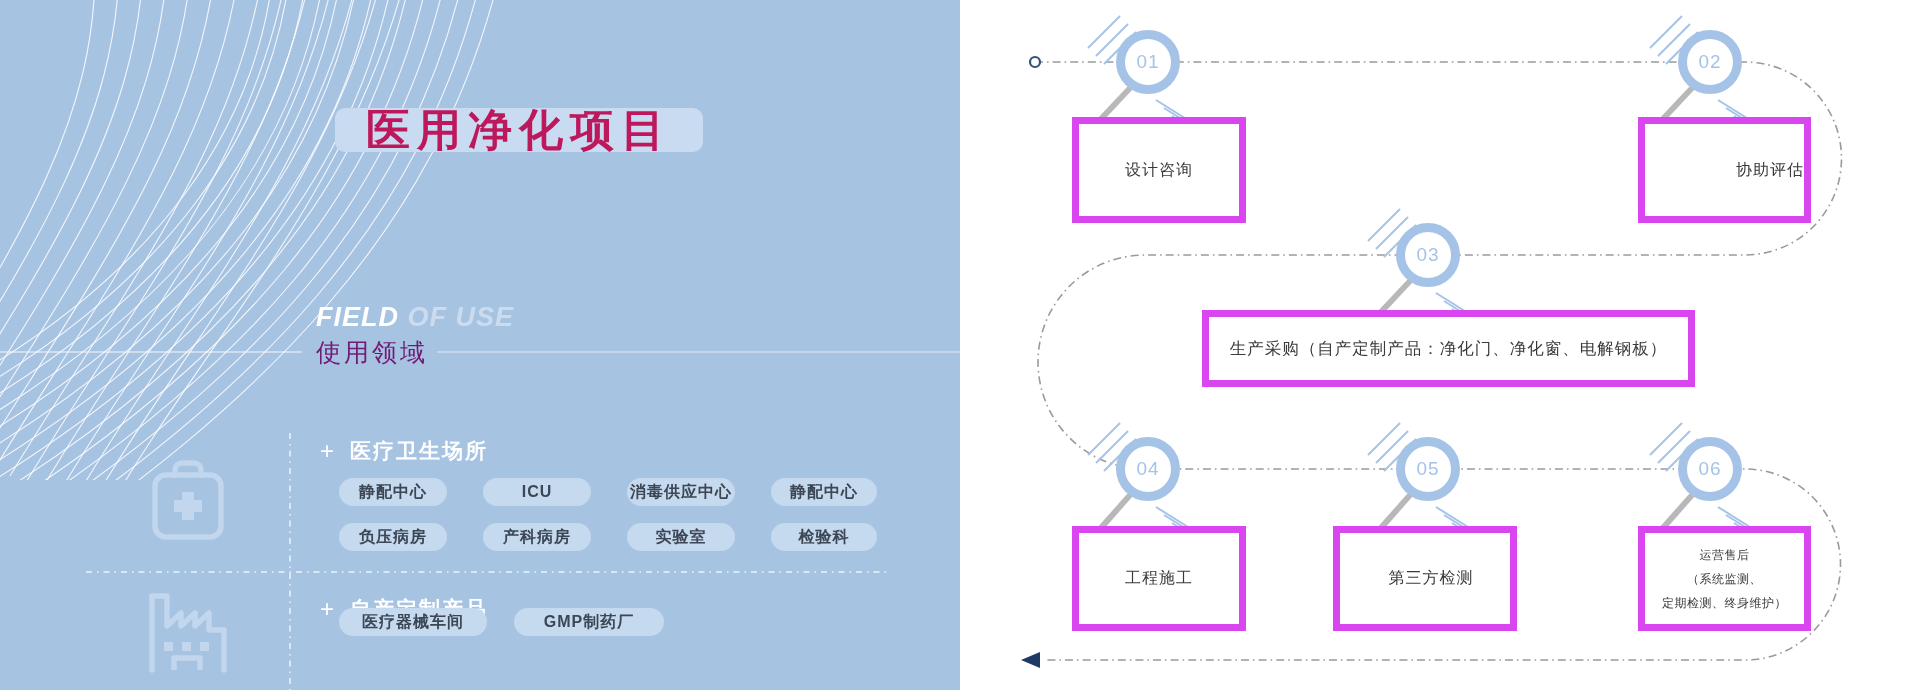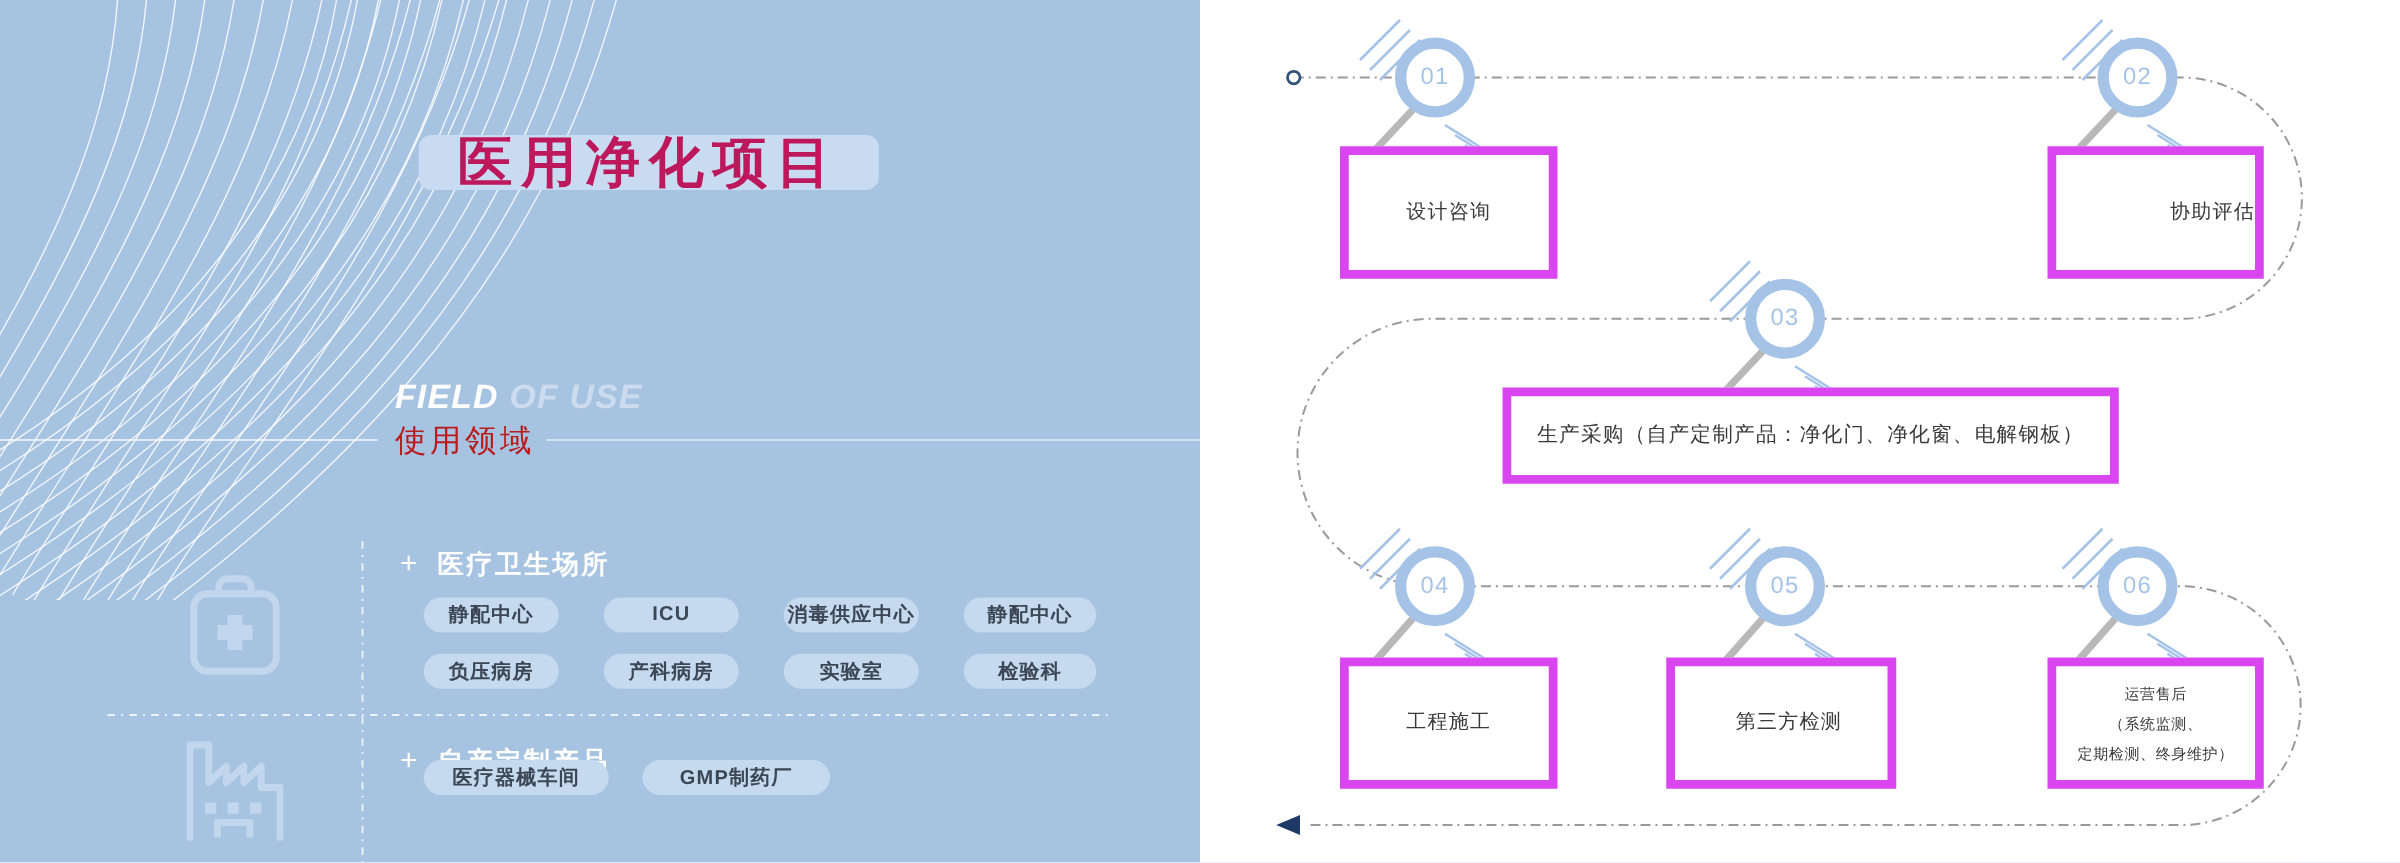--- a/index.html
+++ b/index.html
@@ -10,21 +10,21 @@
   .left-panel{position:absolute;left:0;top:0;width:960px;height:690px;background:#a7c3e2;overflow:hidden;}
   #mesh{position:absolute;left:0;top:0;}
 
   .title-box{position:absolute;left:335px;top:108px;width:368px;height:44px;
              background:#c9dbf1;border-radius:10px;display:flex;align-items:center;justify-content:center;
              font-size:44px;font-weight:700;letter-spacing:7px;color:#be185d;}
 
   .field-en{position:absolute;left:316px;top:302px;font-style:italic;font-size:27px;letter-spacing:1px;color:#ffffff;white-space:nowrap;}
   .field-en .f1{font-weight:800;}
   .field-en .f2{font-weight:600;opacity:.42;}
-  .field-cn{position:absolute;left:316px;top:336px;font-size:25px;font-weight:500;letter-spacing:3px;color:#b91c1c;}
+  .field-cn{position:absolute;left:316px;top:336px;font-size:25px;font-weight:500;letter-spacing:3px;color:#701a75;}
 
   #leftlines{position:absolute;left:0;top:0;pointer-events:none;}
 
   .icon-wrap{position:absolute;}
   .kit-pos{left:147px;top:456px;}
   .factory-pos{left:144px;top:586px;}
 
   .group-header{position:absolute;display:flex;align-items:center;color:#ffffff;}
   .gh1{left:320px;top:437px;}
   .gh2{left:320px;top:595px;}

